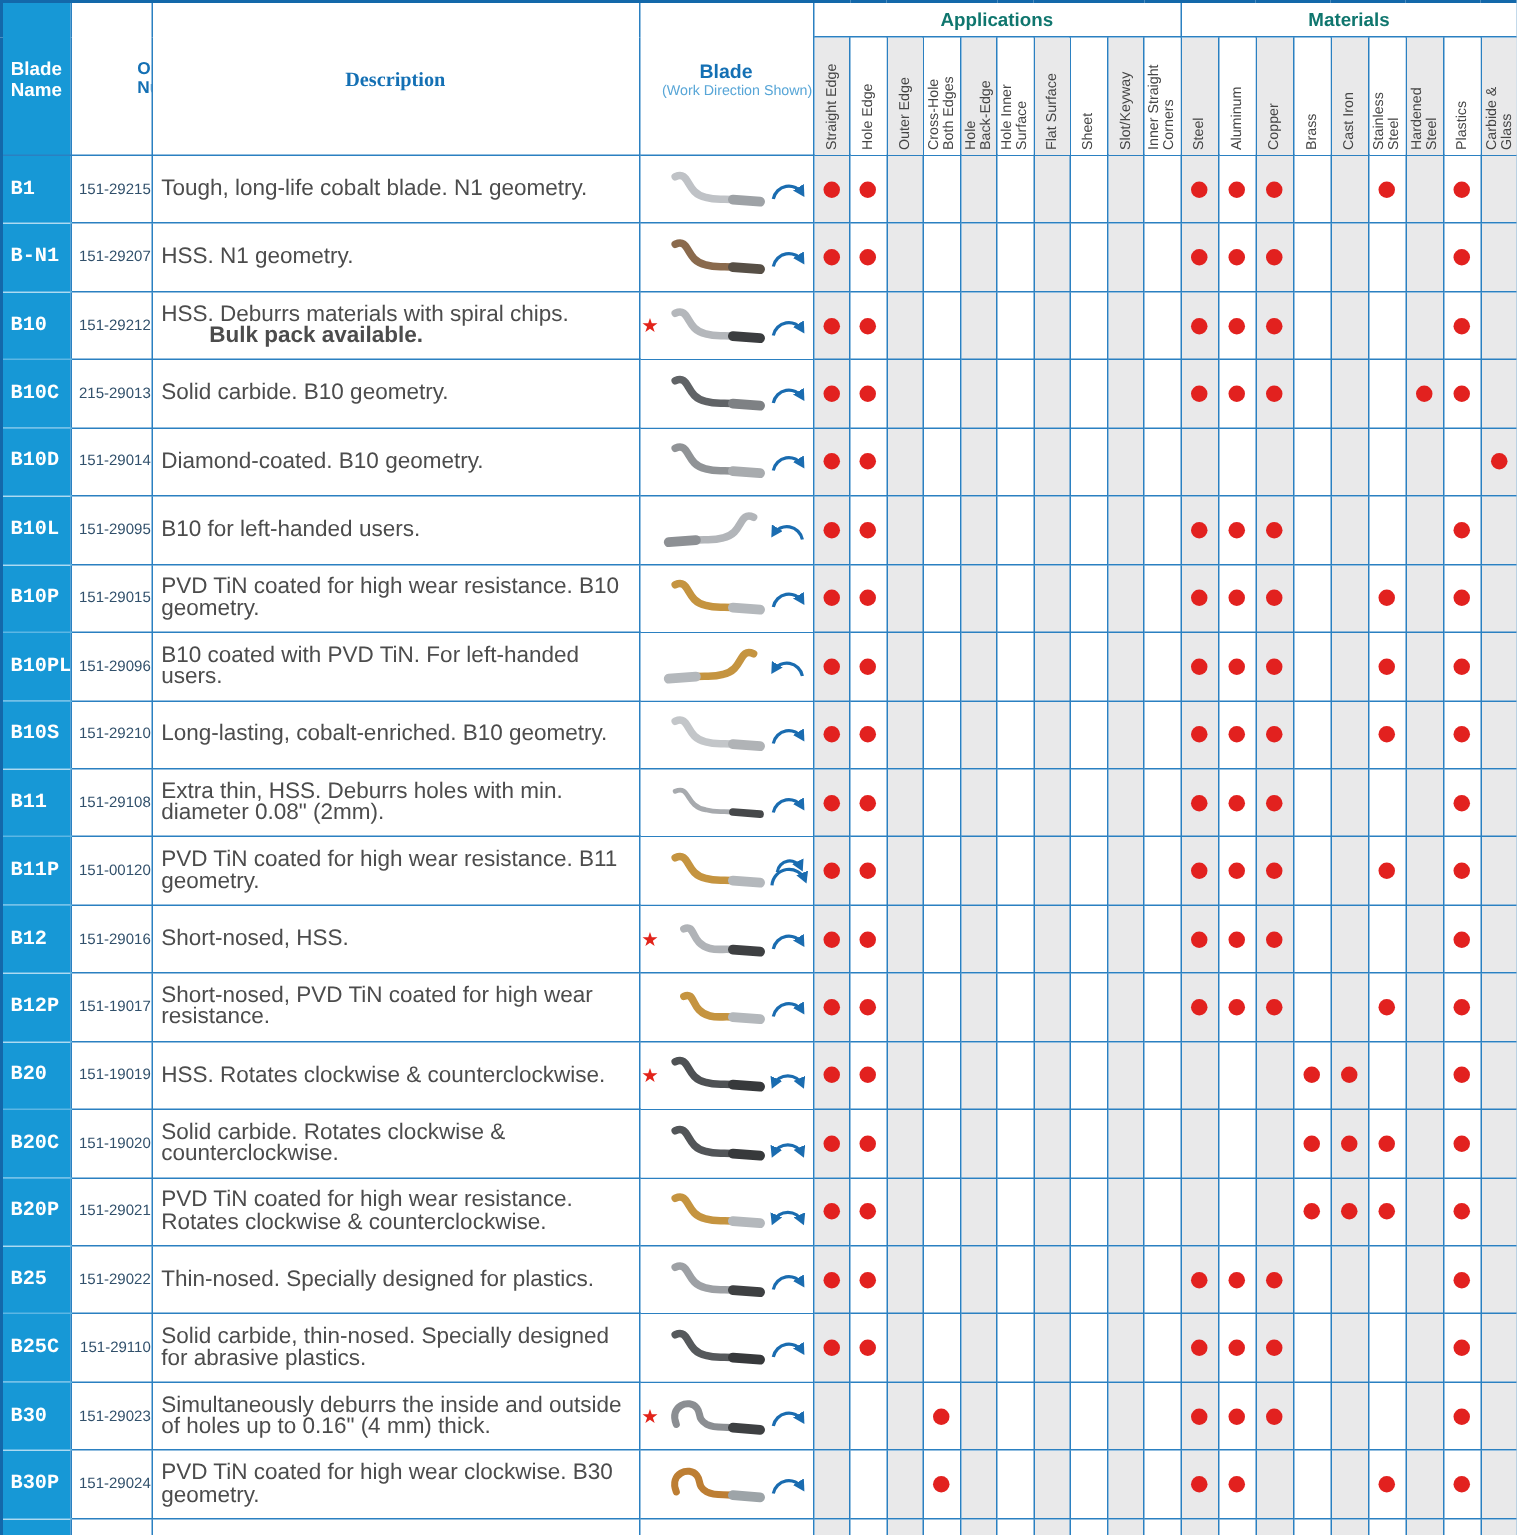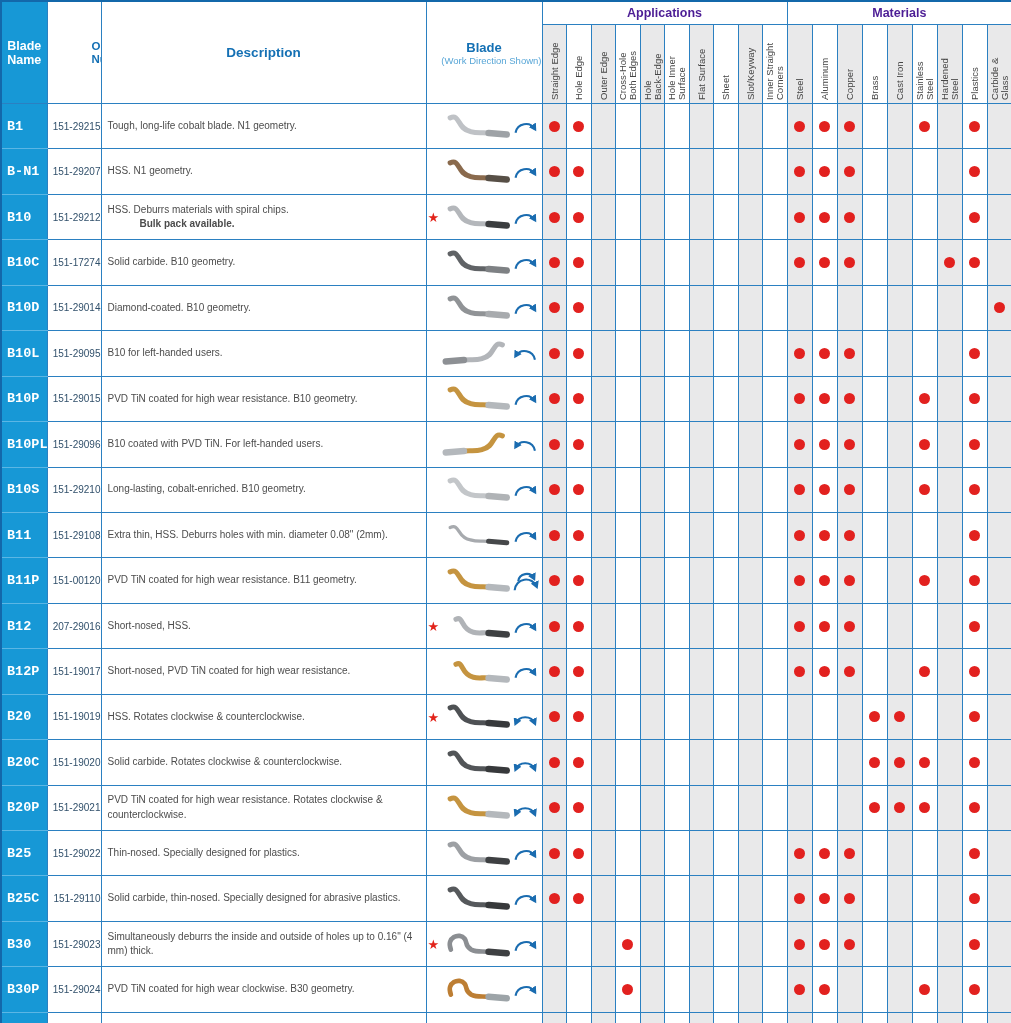--- a/index.html
+++ b/index.html
@@ -2,37 +2,37 @@
 <html><head>
 <meta charset="utf-8">
 <style>
   html,body{margin:0;padding:0;background:#fff;}
   body{width:1011px;font-family:"Liberation Sans",sans-serif;}
   table{border-collapse:collapse;table-layout:fixed;width:1011px;border:2px solid #1368aa;}
   th,td{border:1px solid #2b80c1;padding:0;vertical-align:middle;overflow:hidden;}
   thead th{font-weight:bold;}
   .h-name{background:#1798d6;color:#fff;font-size:12.5px;line-height:14px;text-align:center;}
   .h-order{background:#fff;color:#1470b4;font-size:11.5px;line-height:13px;text-align:center;padding-left:44px;}
-  .h-desc{background:#fff;color:#1470b4;font-size:13.5px;text-align:center;}
+  .h-desc{background:#fff;color:#1470b4;font-size:13.5px;text-align:center;font-family:Liberation Serif, serif;}
   .h-blade{background:#fff;text-align:center;}
   .h-blade .b1{color:#1470b4;font-size:13px;font-weight:bold;}
   .h-blade .b2{color:#58a6d7;font-size:9.5px;font-weight:normal;line-height:11px;text-align:right;}
-  .h-group{background:#fff;color:#4c1d95;font-size:12.5px;height:22px;text-align:center;}
+  .h-group{background:#fff;color:#0f766e;font-size:12.5px;height:22px;text-align:center;}
   th.vcell{height:78px;position:relative;padding:0;}
   .vtext{position:absolute;top:78px;left:0;width:76px;height:23px;transform-origin:0 0;
          transform:rotate(-90deg);display:flex;align-items:center;justify-content:flex-start;
          padding-left:3px;font-size:9.5px;line-height:9.5px;color:#454545;font-weight:normal;
          white-space:pre-line;text-align:left;}
   .g{background:#e9e9ea;}
   .w{background:#fff;}
   tbody td{height:38.45px;}
   .cname{background:#1798d6;color:#fff;font-weight:bold;font-size:13.5px;padding-left:5px;
          border-top-color:#5cb6e4;border-bottom-color:#5cb6e4;text-align:left;font-family:Liberation Mono, monospace;}
   .corder{font-size:10px;color:#31506b;padding-left:3px;background:#fff;text-align:right;}
-  .cdesc{font-size:10px;color:#4c4c4c;padding:3px 6px;line-height:14.5px;background:#fff;text-align:left;}
+  .cdesc{font-size:15px;color:#4c4c4c;padding:3px 6px;line-height:14.5px;background:#fff;text-align:left;}
   .cdesc .b{font-weight:bold;padding-left:32px;}
   .cblade{position:relative;background:#fff;padding:0 3px 0 13px;}
   .bwrap{display:flex;align-items:center;justify-content:space-between;height:100%;}
   .star{position:absolute;left:1px;top:50%;transform:translateY(-50%);color:#e2231a;font-size:13px;line-height:13px;}
   .dot{width:11px;height:11px;border-radius:50%;background:#e2211f;margin:0 auto;display:block;}
   svg.blade{display:block;}
   svg.arr{display:block;}
 </style>
 </head>
 <body>
@@ -296,21 +296,21 @@
         <td class="g"></td>
         <td class="w"></td>
         <td class="g"></td>
         <td class="w">
           <span class="dot"></span>
         </td>
         <td class="g"></td>
       </tr>
       <tr>
         <td class="cname">B10C</td>
-        <td class="corder">151-17274</td>
+        <td class="corder">215-29013</td>
         <td class="cdesc"><span>Solid carbide. B10 geometry.</span></td>
         <td class="cblade">
           <div class="bwrap">
             <svg class="blade" width="74" height="37" viewBox="0 0 100 40">
               <path d="M14,8 C28,2 23,23 42,27 C52,30 57,28 66,29" fill="none" stroke="#606366" stroke-width="7" stroke-linecap="round"></path>
               <path d="M67,29 L92,31" fill="none" stroke="#7e8184" stroke-width="9" stroke-linecap="round"></path>
             </svg>
             <svg class="arr" width="27" height="29" viewBox="0 0 30 30">
               <path d="M4,22 A12,12 0 0 1 26,18" fill="none" stroke="#1a6cb0" stroke-width="2.4" marker-end="url(#ah)"></path>
             </svg>
@@ -681,21 +681,21 @@
           <span class="dot"></span>
         </td>
         <td class="g"></td>
         <td class="w">
           <span class="dot"></span>
         </td>
         <td class="g"></td>
       </tr>
       <tr>
         <td class="cname">B12</td>
-        <td class="corder">207-29016</td>
+        <td class="corder">151-29016</td>
         <td class="cdesc"><span>Short-nosed, HSS.</span></td>
         <td class="cblade">
           <span class="star">★</span>
           <div class="bwrap">
             <svg class="blade" width="74" height="37" viewBox="0 0 100 40">
               <path d="M22,10 C33,5 28,24 46,28 C54,30 59,28 66,29" fill="none" stroke="#b0b3b7" stroke-width="7" stroke-linecap="round"></path>
               <path d="M67,29 L92,31" fill="none" stroke="#3e4042" stroke-width="9" stroke-linecap="round"></path>
             </svg>
             <svg class="arr" width="27" height="29" viewBox="0 0 30 30">
               <path d="M4,22 A12,12 0 0 1 26,18" fill="none" stroke="#1a6cb0" stroke-width="2.4" marker-end="url(#ah)"></path>

